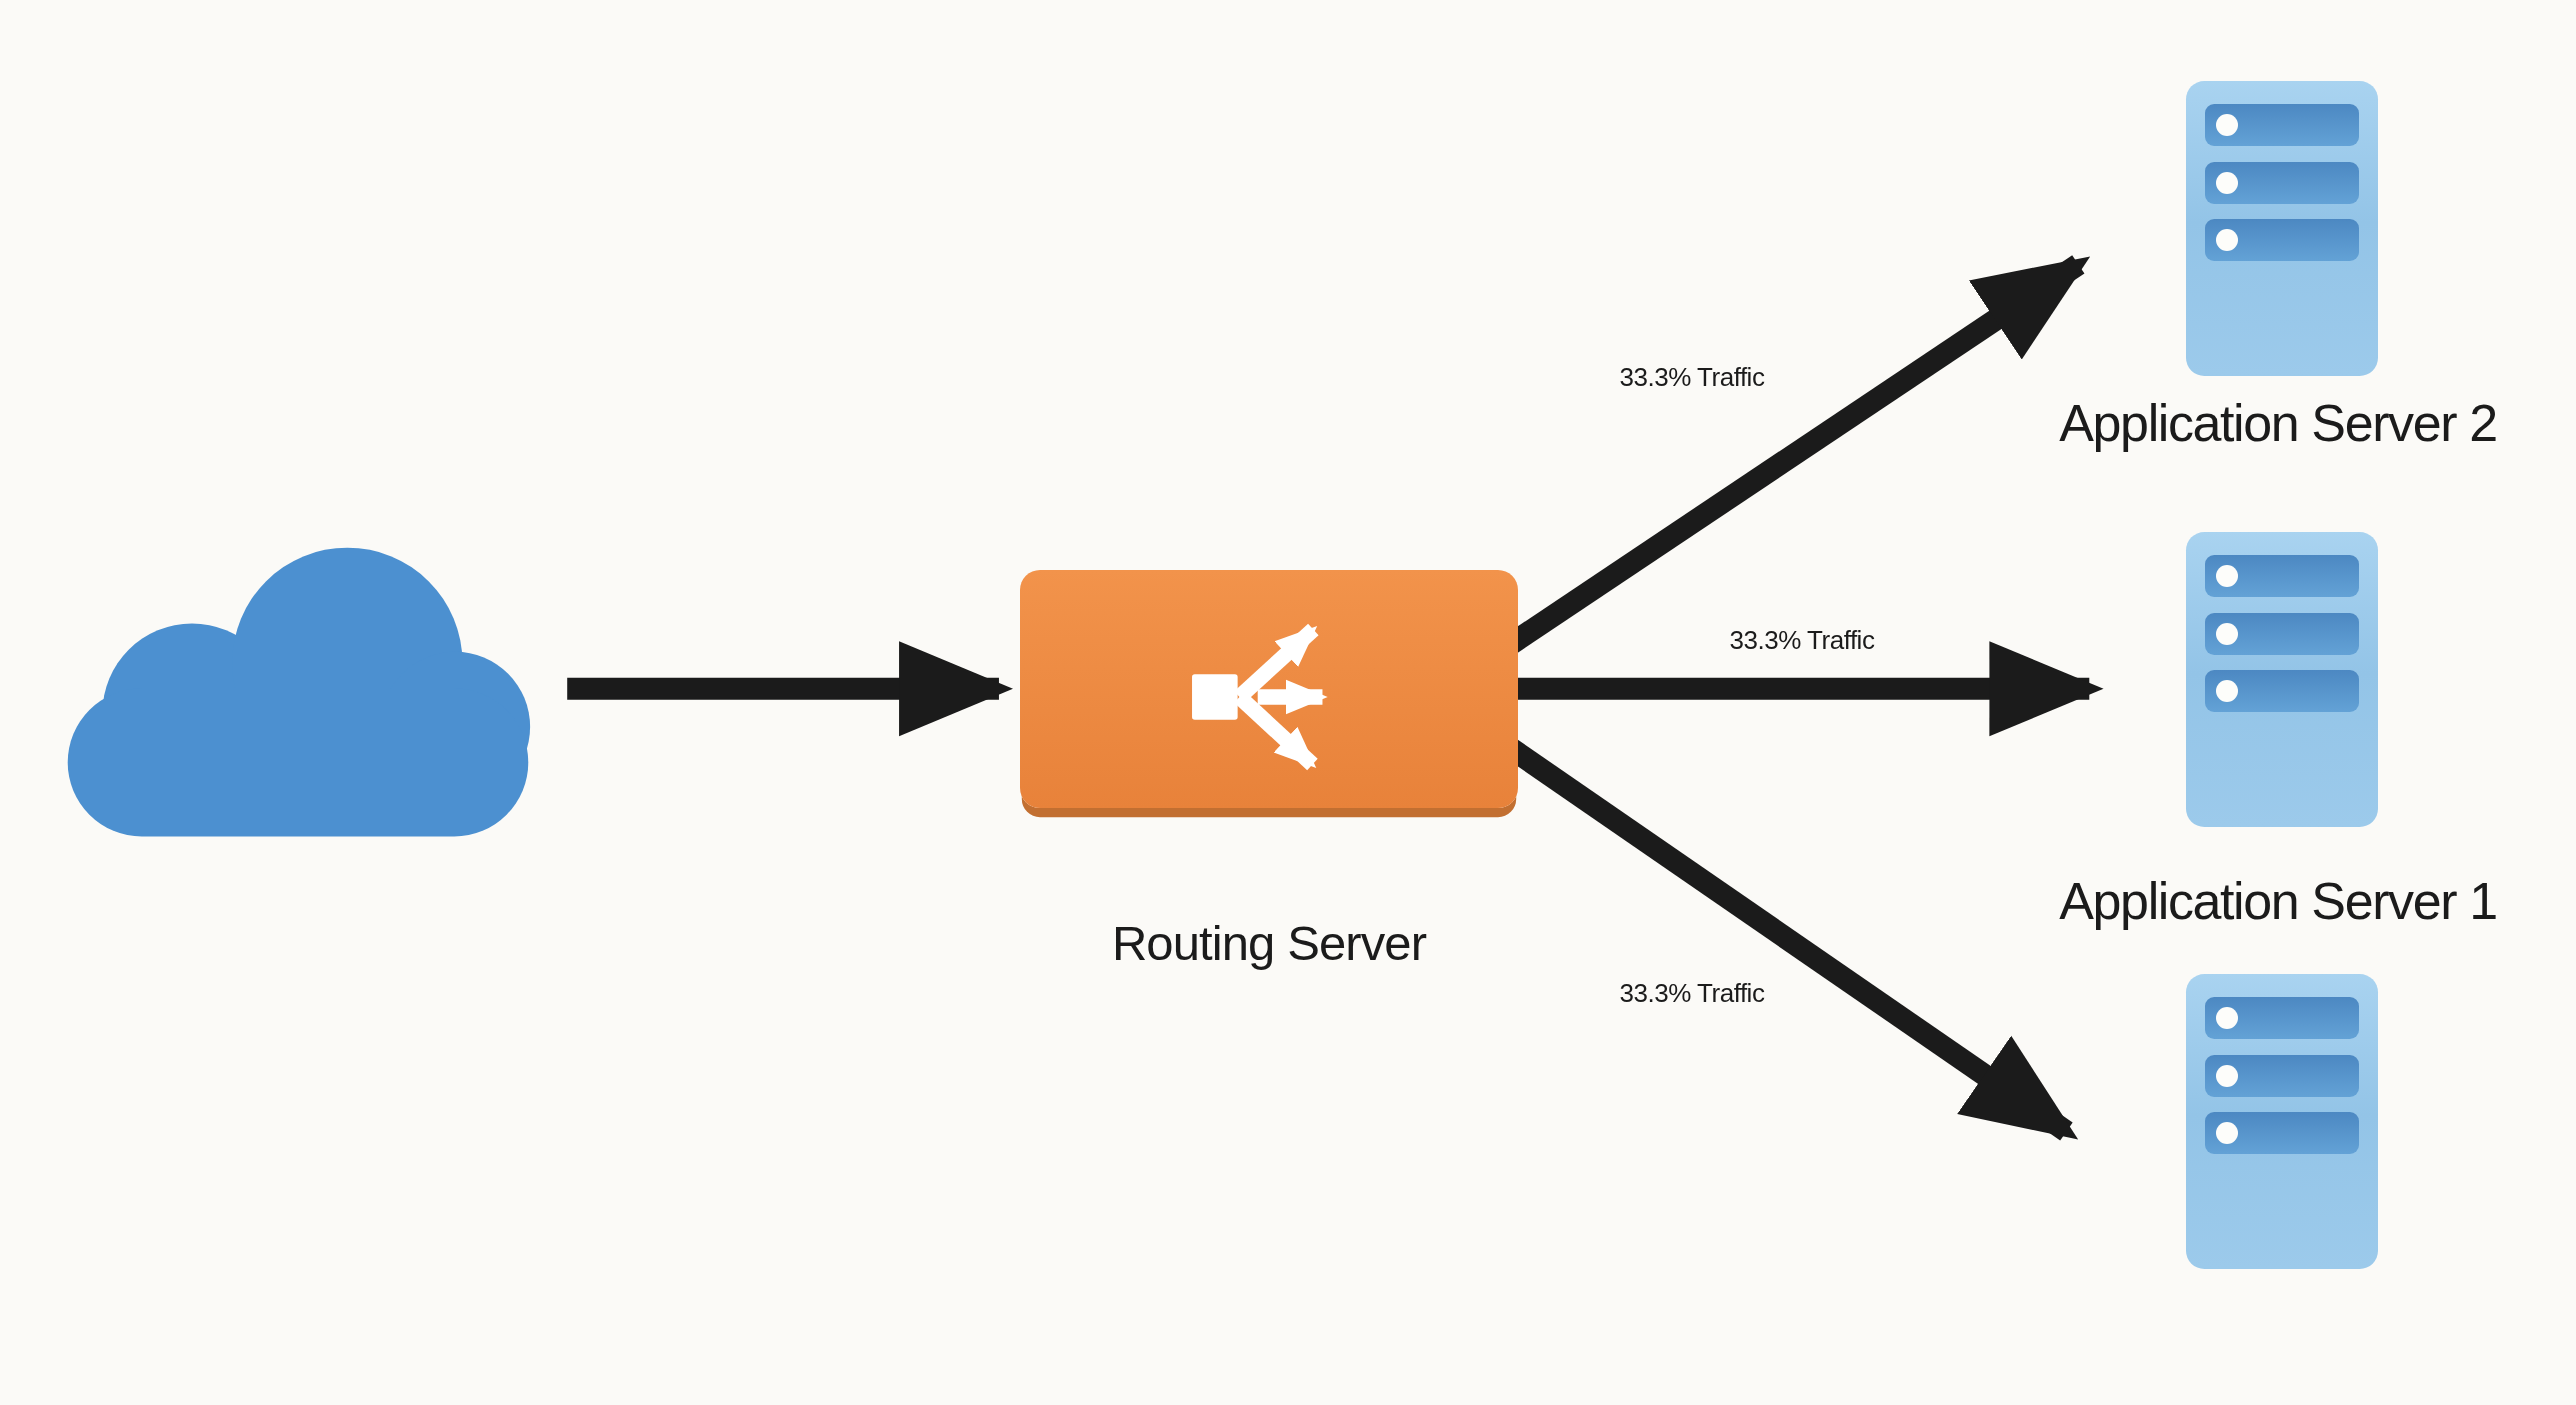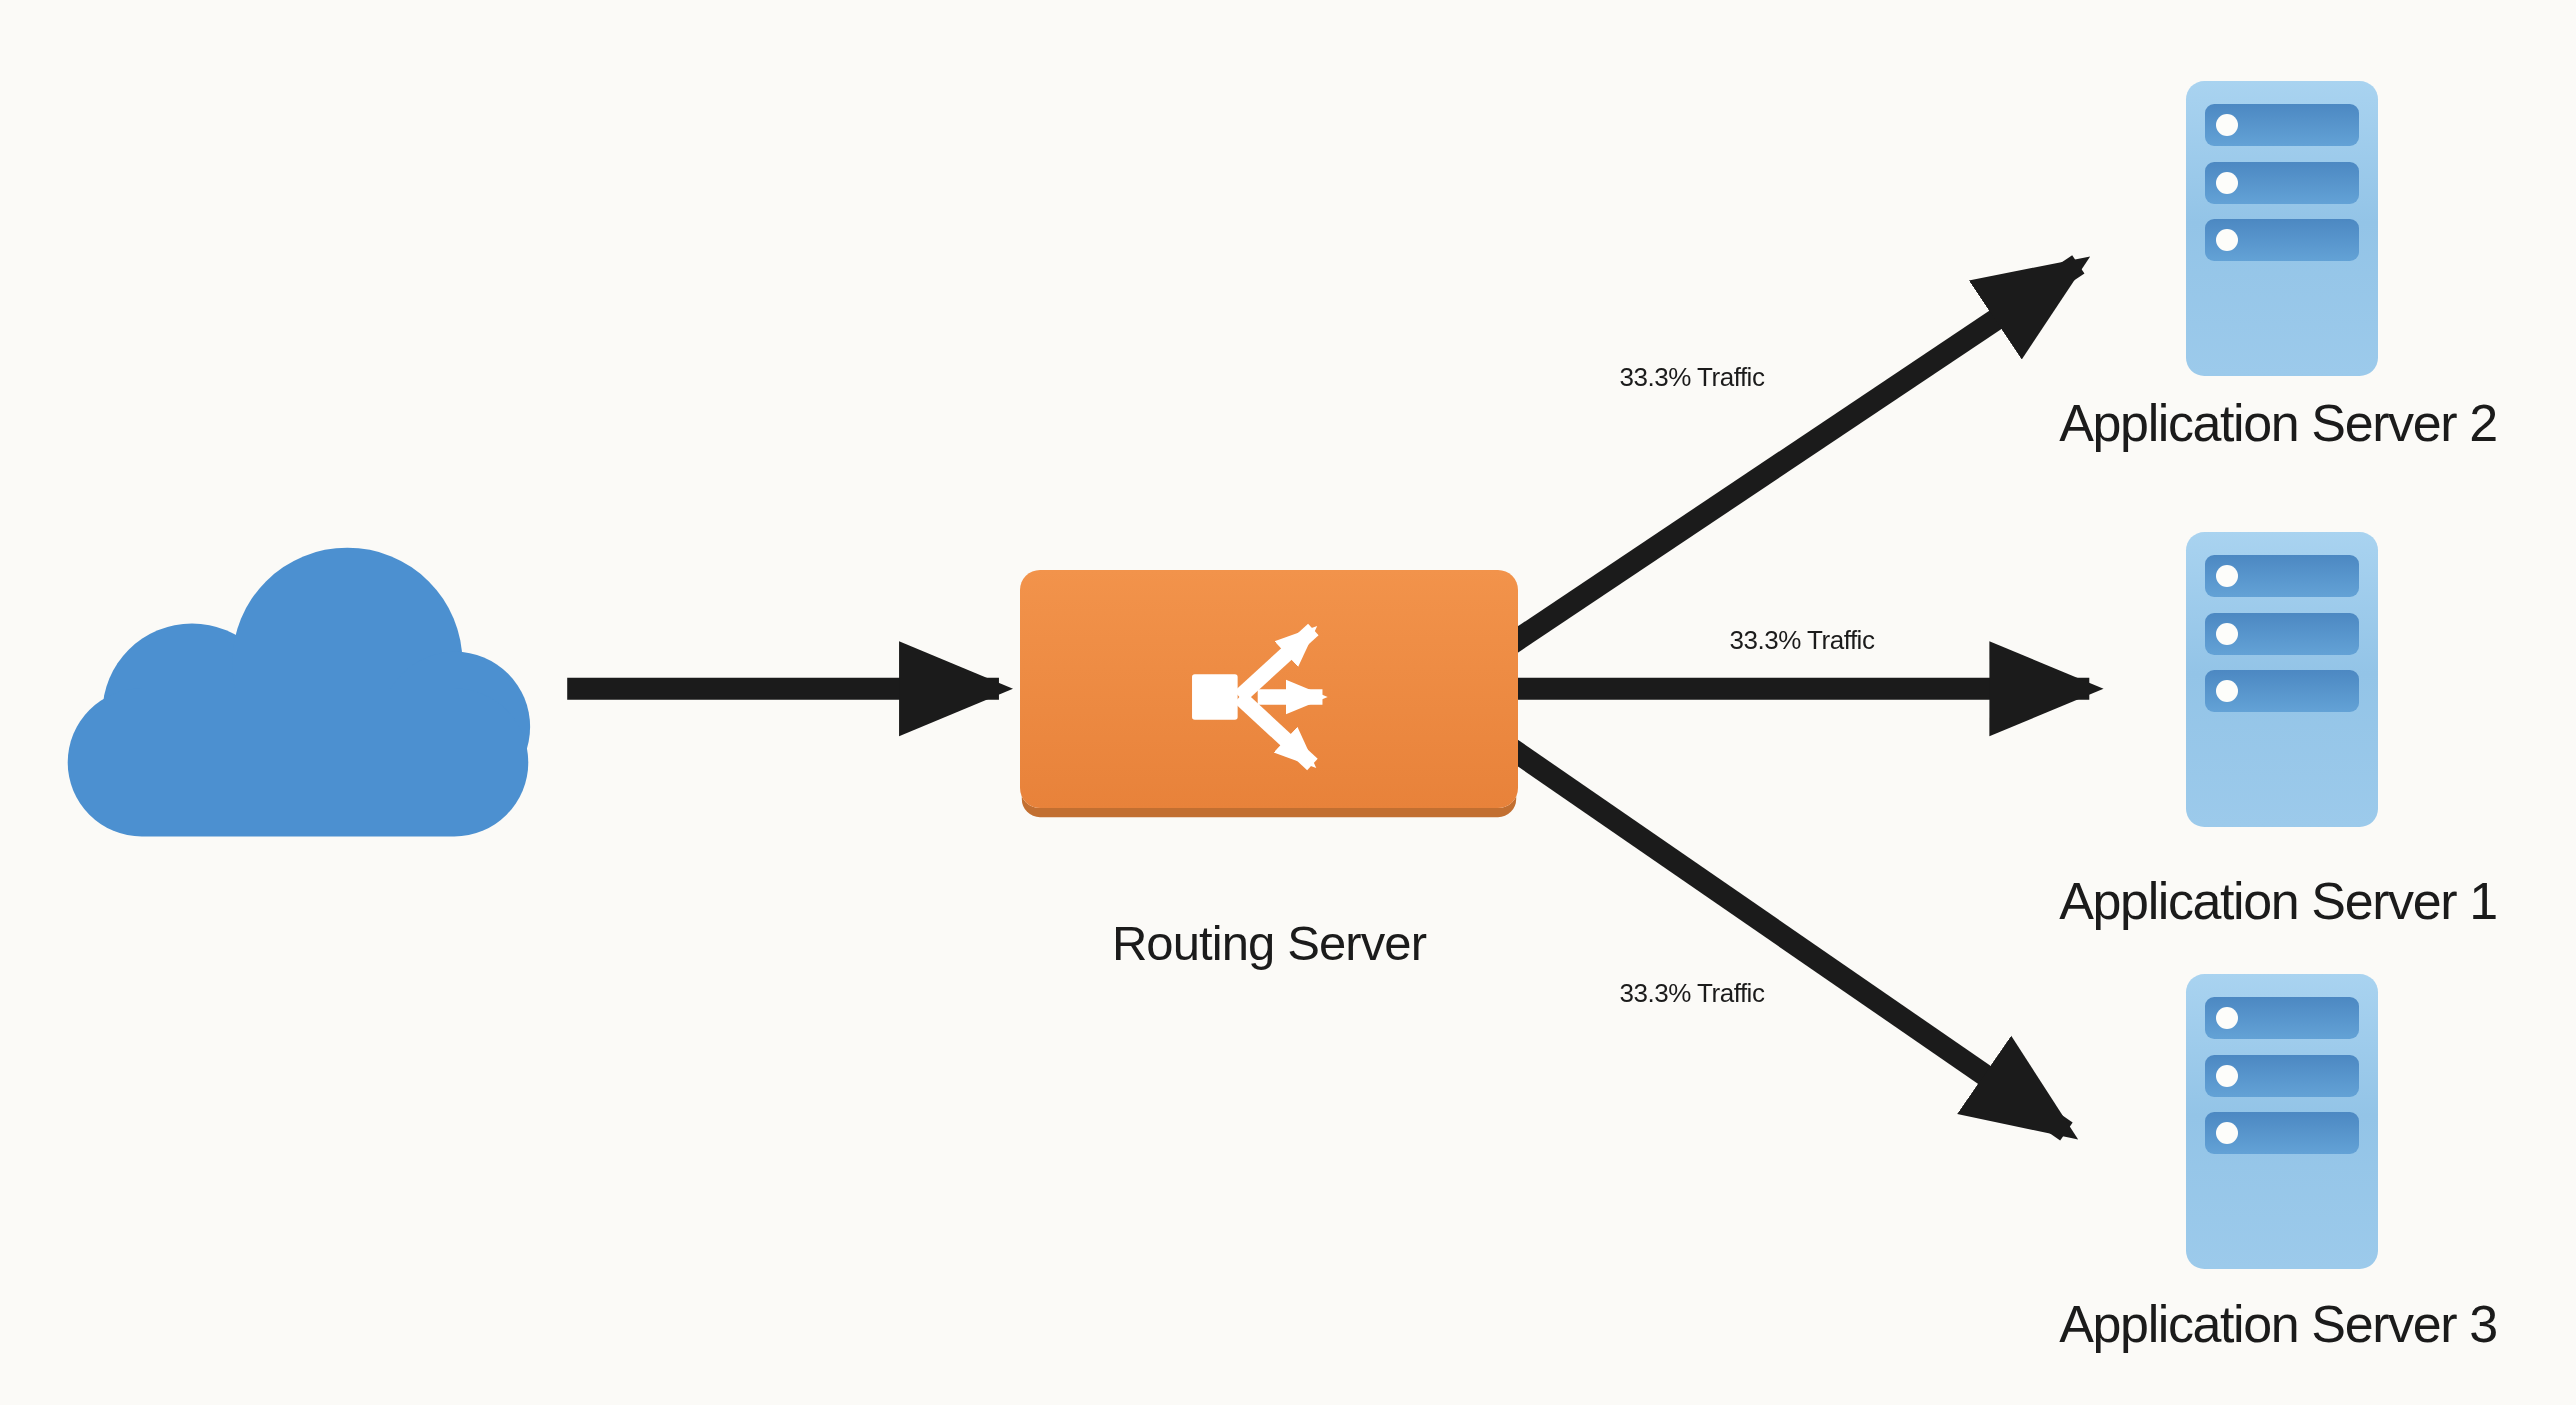--- a/index.html
+++ b/index.html
@@ -191,16 +191,15 @@
     <div class="slot slot-1">
         <div class="dot"></div>
       </div>
     <div class="slot slot-2">
         <div class="dot"></div>
       </div>
     <div class="slot slot-3">
         <div class="dot"></div>
       </div>
   </div>
-  <div class="label server-label" style="left:2278px; top:1324px;">Application Server 3</div>
 
 </div>
 
 
 </body></html>

